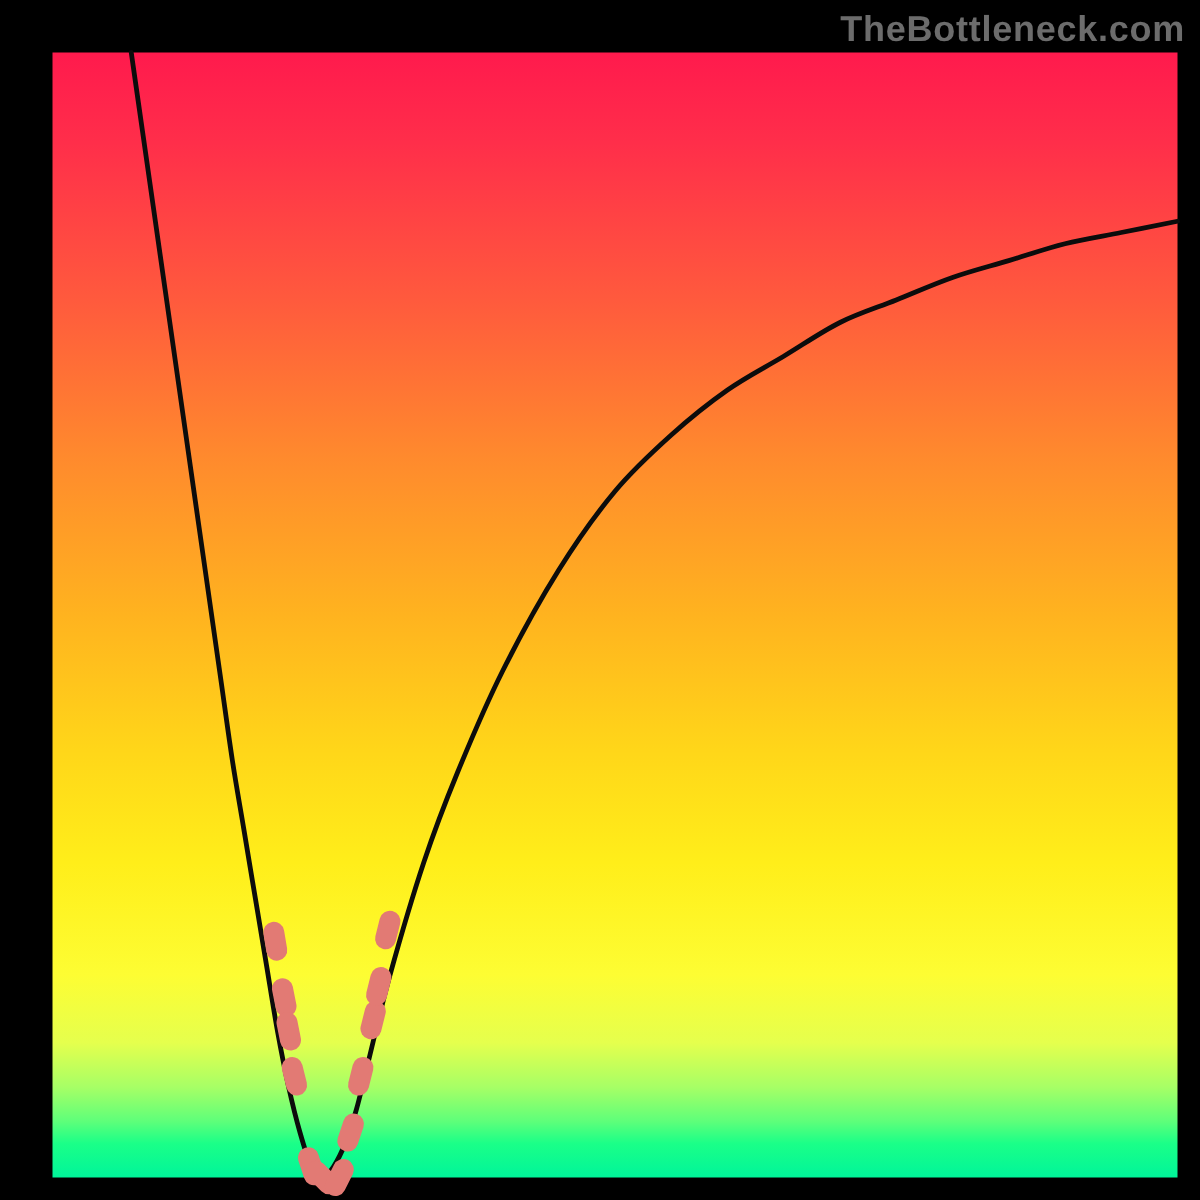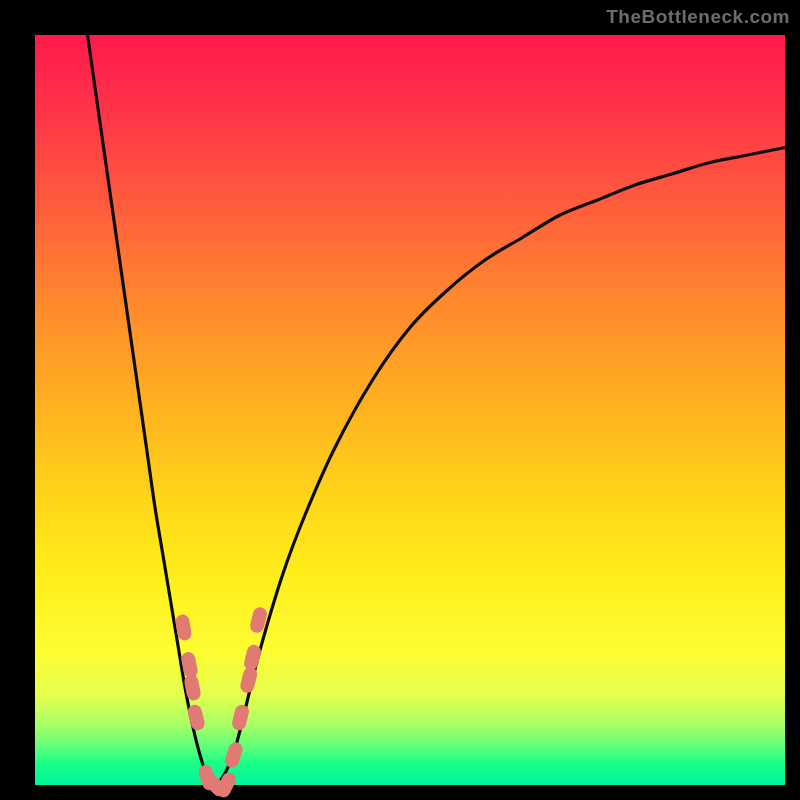--- a/index.html
+++ b/index.html
@@ -37,21 +37,21 @@
       #a6ff66 92%,
       #5eff7a 95%,
       #1aff88 97%,
       #00f59a 100%);
   }
   .watermark {
     position: absolute;
     top: 6px;
     right: 10px;
     font-family: Arial, Helvetica, sans-serif;
-    font-size: 19px;
+    font-size: 24px;
     font-weight: 600;
     color: #6c6c6c;
     letter-spacing: 0.5px;
   }
   svg.curve {
     position: absolute;
     left: 0;
     top: 0;
     width: 750px;
     height: 750px;

